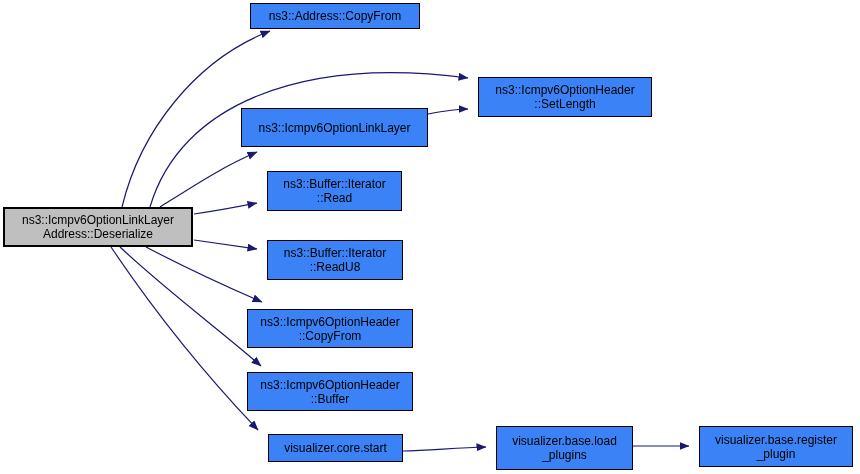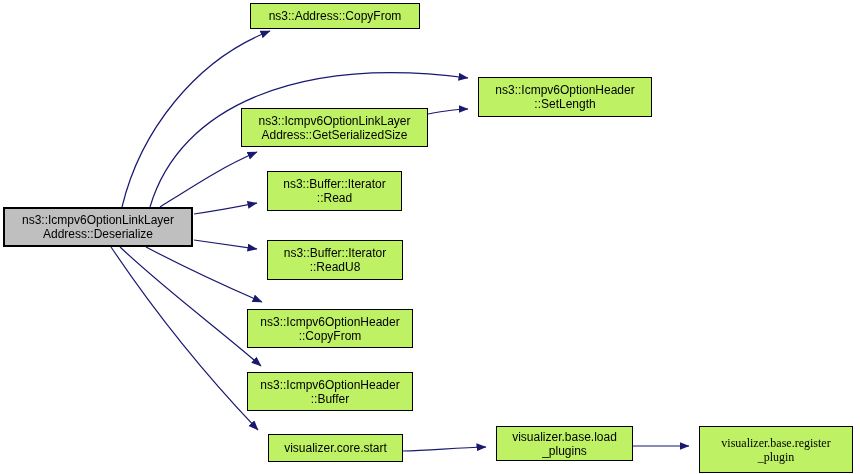--- a/index.html
+++ b/index.html
@@ -23,21 +23,21 @@
     pointer-events: none;
   }
   .edge {
     fill: none;
     stroke-width: 1.2;
   }
   .node {
     position: absolute;
     box-sizing: border-box;
     border: 1px solid #000000;
-    background: #bef264;
+    background: #3b82f6;
     display: flex;
     flex-direction: column;
     align-items: center;
     justify-content: center;
     text-align: center;
     font-size: 12px;
     line-height: 14px;
     color: #000000;
     white-space: nowrap;
     cursor: pointer;
@@ -81,43 +81,42 @@
       </div>
       <div class="node" style="left: 250px; top: 3px; width: 170px; height: 26px;">
         <div class="node-line">ns3::Address::CopyFrom</div>
       </div>
       <div class="node" style="left: 478px; top: 77px; width: 174px; height: 40px;">
         <div class="node-line">ns3::Icmpv6OptionHeader</div>
         <div class="node-line">::SetLength</div>
       </div>
       <div class="node" style="left: 241px; top: 108px; width: 187px; height: 39px;">
         <div class="node-line">ns3::Icmpv6OptionLinkLayer</div>
-        <div class="node-line">Address::GetSerializedSize</div>
       </div>
       <div class="node" style="left: 267px; top: 171px; width: 135px; height: 40px;">
         <div class="node-line">ns3::Buffer::Iterator</div>
         <div class="node-line">::Read</div>
       </div>
       <div class="node" style="left: 267px; top: 240px; width: 136px; height: 40px;">
         <div class="node-line">ns3::Buffer::Iterator</div>
         <div class="node-line">::ReadU8</div>
       </div>
       <div class="node" style="left: 247px; top: 309px; width: 166px; height: 39px;">
         <div class="node-line">ns3::Icmpv6OptionHeader</div>
         <div class="node-line">::CopyFrom</div>
       </div>
       <div class="node" style="left: 247px; top: 372px; width: 166px; height: 39px;">
         <div class="node-line">ns3::Icmpv6OptionHeader</div>
         <div class="node-line">::Buffer</div>
       </div>
       <div class="node" style="left: 268px; top: 434px; width: 135px; height: 28px;">
         <div class="node-line">visualizer.core.start</div>
       </div>
-      <div class="node" style="left: 496px; top: 426px; width: 137px; height: 35px;">
+      <div class="node" style="left: 496px; top: 426px; width: 137px; height: 44px;">
         <div class="node-line">visualizer.base.load</div>
         <div class="node-line">_plugins</div>
       </div>
-      <div class="node" style="left: 699px; top: 426px; width: 154px; height: 47px; font-family: Liberation Serif, serif;">
+      <div class="node" style="left: 699px; top: 426px; width: 154px; height: 41px;">
         <div class="node-line">visualizer.base.register</div>
         <div class="node-line">_plugin</div>
       </div>
     </div>
 </div>
 
 </body></html>

